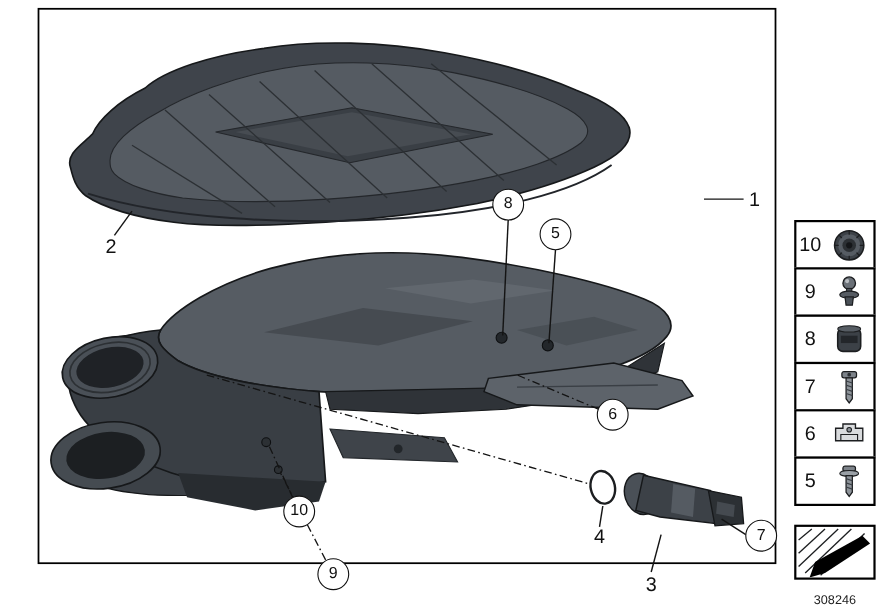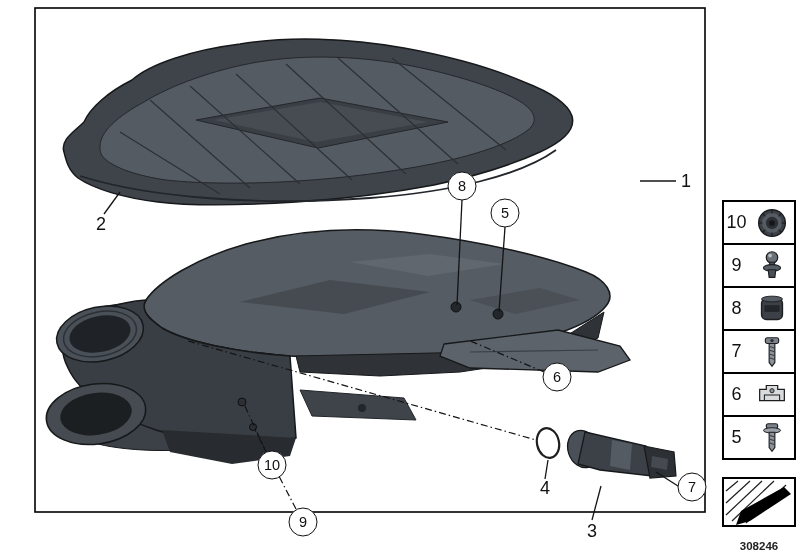--- a/index.html
+++ b/index.html
@@ -14,21 +14,21 @@
   .legend{position:absolute;left:722px;top:200px;width:74px;}
   .legend-box{box-sizing:border-box;width:74px;height:45px;border:2px solid #000;
               background:#fff;display:flex;align-items:center;margin-top:-2px;}
   .legend-box:first-child{margin-top:0;}
   .legend-num{width:25px;text-align:center;font-size:18px;color:#111;}
   .legend-icon{flex:1;display:flex;align-items:center;justify-content:center;}
   .corner-box{position:absolute;left:722px;top:477px;width:74px;height:50px;
               box-sizing:border-box;border:2px solid #000;background:#fff;
               display:flex;align-items:center;justify-content:center;overflow:hidden;}
   .part-number{position:absolute;left:722px;top:540px;width:74px;text-align:center;
-               font-size:11.5px;color:#222;font-weight:bold;}
+               font-size:11.5px;color:#222;}
 </style>
 </head>
 <body>
 
 <div class="stage">
 
   <svg class="art" width="800" height="560" viewBox="0 0 800 560">
 
     <rect x="35" y="8" width="670" height="504" fill="none" stroke="#000" stroke-width="1.6"></rect>
 

